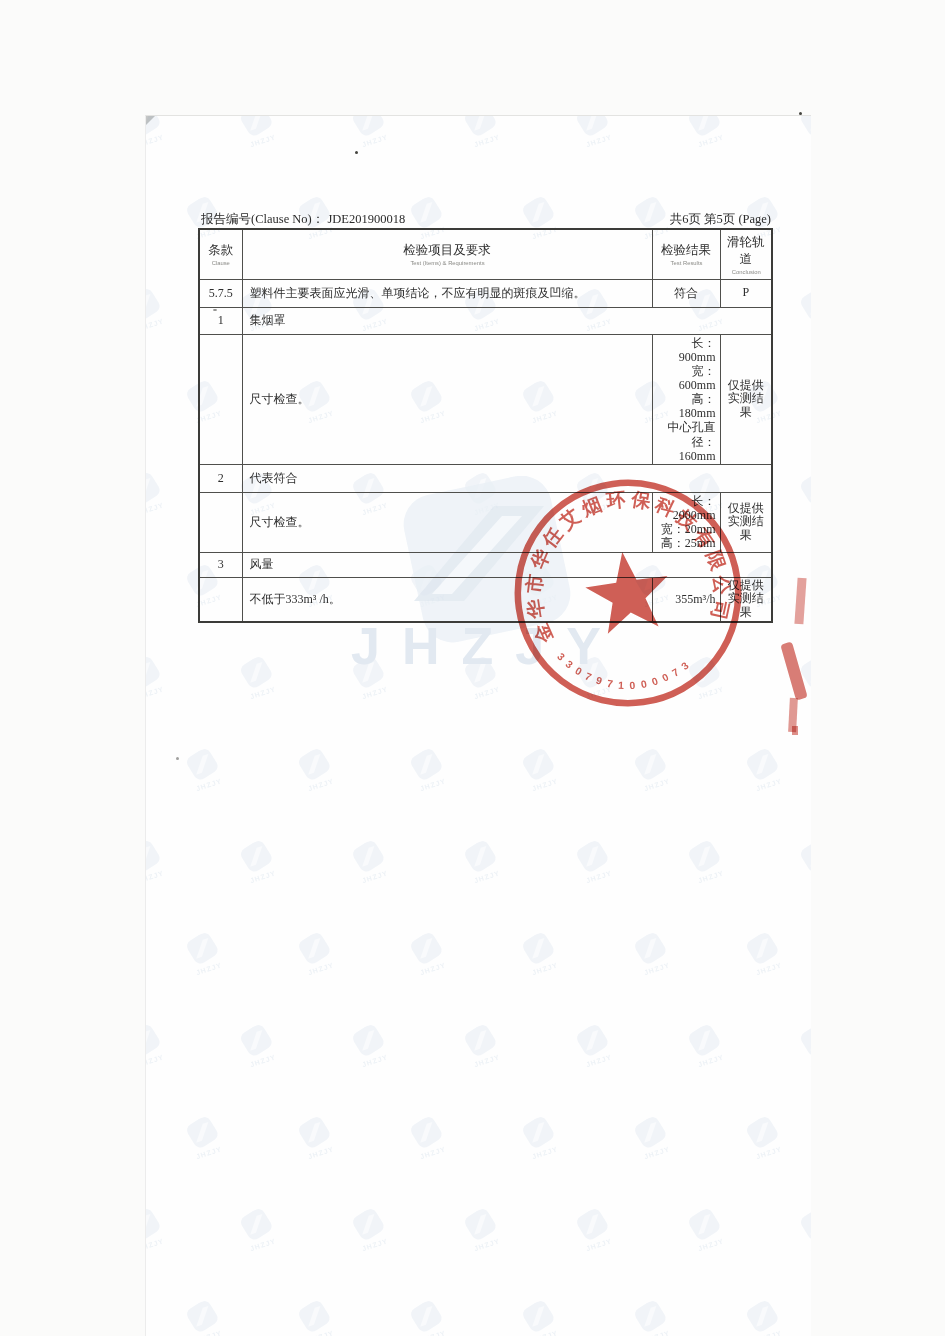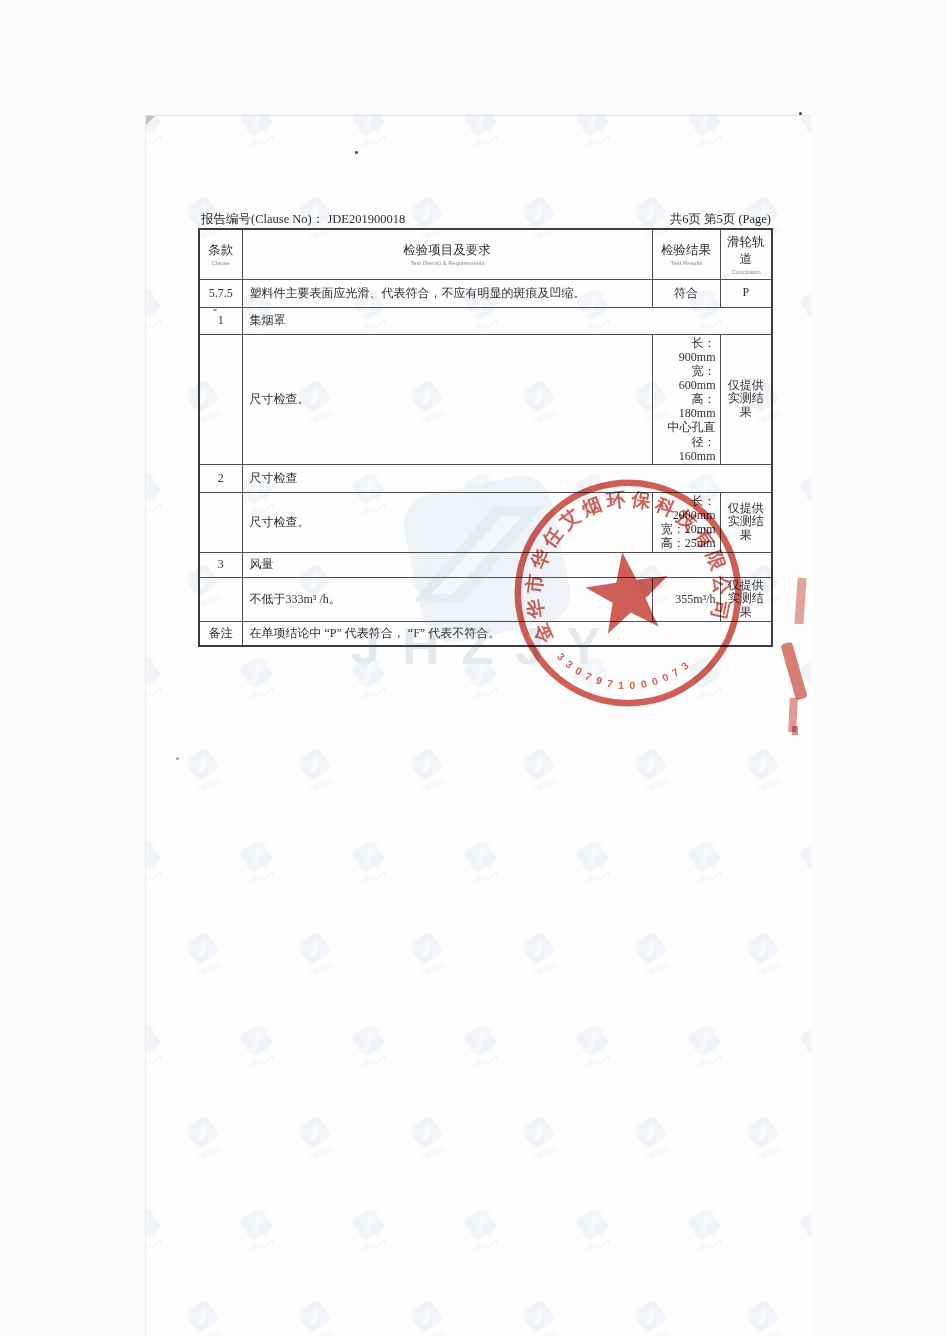--- a/index.html
+++ b/index.html
@@ -458,63 +458,59 @@
           <span class="hdr-cn">检验结果</span>
           <span class="hdr-en">Test Results</span>
         </td>
         <td>
           <span class="hdr-cn">滑轮轨道</span>
           <span class="hdr-en">Conclusion</span>
         </td>
       </tr>
       <tr style="height:28px">
         <td class="c-clause">5.7.5</td>
-        <td class="c-item">塑料件主要表面应光滑、代表符合，不应有明显的斑痕及凹缩。</td>
+        <td class="c-item">塑料件主要表面应光滑、单项结论，不应有明显的斑痕及凹缩。</td>
         <td class="c-result c-result-center">符合</td>
         <td class="c-conc">P</td>
       </tr>
       <tr style="height:27px">
         <td class="c-clause">1</td>
         <td class="c-item" colspan="3">集烟罩</td>
       </tr>
       <tr style="height:68px">
         <td class="c-clause"></td>
         <td class="c-item">尺寸检查。</td>
         <td class="c-result">长：900mm
 宽：600mm
 高：180mm
 中心孔直径：
 160mm</td>
         <td class="c-conc">仅提供实测结果</td>
       </tr>
       <tr style="height:28px">
         <td class="c-clause">2</td>
-        <td class="c-item" colspan="3">尺寸检查</td>
+        <td class="c-item" colspan="3">代表符合</td>
       </tr>
       <tr style="height:53px">
         <td class="c-clause"></td>
         <td class="c-item">尺寸检查。</td>
         <td class="c-result">长：2000mm
 宽：20mm
 高：25mm</td>
         <td class="c-conc">仅提供实测结果</td>
       </tr>
       <tr style="height:25px">
         <td class="c-clause">3</td>
         <td class="c-item" colspan="3">风量</td>
       </tr>
       <tr style="height:40px">
         <td class="c-clause"></td>
         <td class="c-item">不低于333m³ /h。</td>
         <td class="c-result">355m³/h</td>
         <td class="c-conc">仅提供实测结果</td>
-      </tr>
-      <tr style="height:25px">
-        <td class="c-clause">备注</td>
-        <td class="c-item" colspan="3">在单项结论中 “P” 代表符合， “F” 代表不符合。</td>
       </tr>
     </tbody>
       </table>
 
     <svg class="stamp" viewBox="0 0 220 220">
       <defs>
         <path id="arcTop" d="M 37.5 143.8 A 80 80 0 1 1 182.5 143.8" fill="none"></path>
         <path id="arcBottom" d="M 33.8 154 A 88 88 0 0 0 186.2 154" fill="none"></path>
       </defs>
       <circle cx="110" cy="110" r="101" fill="none" stroke="#c63c30" stroke-width="6"></circle>

